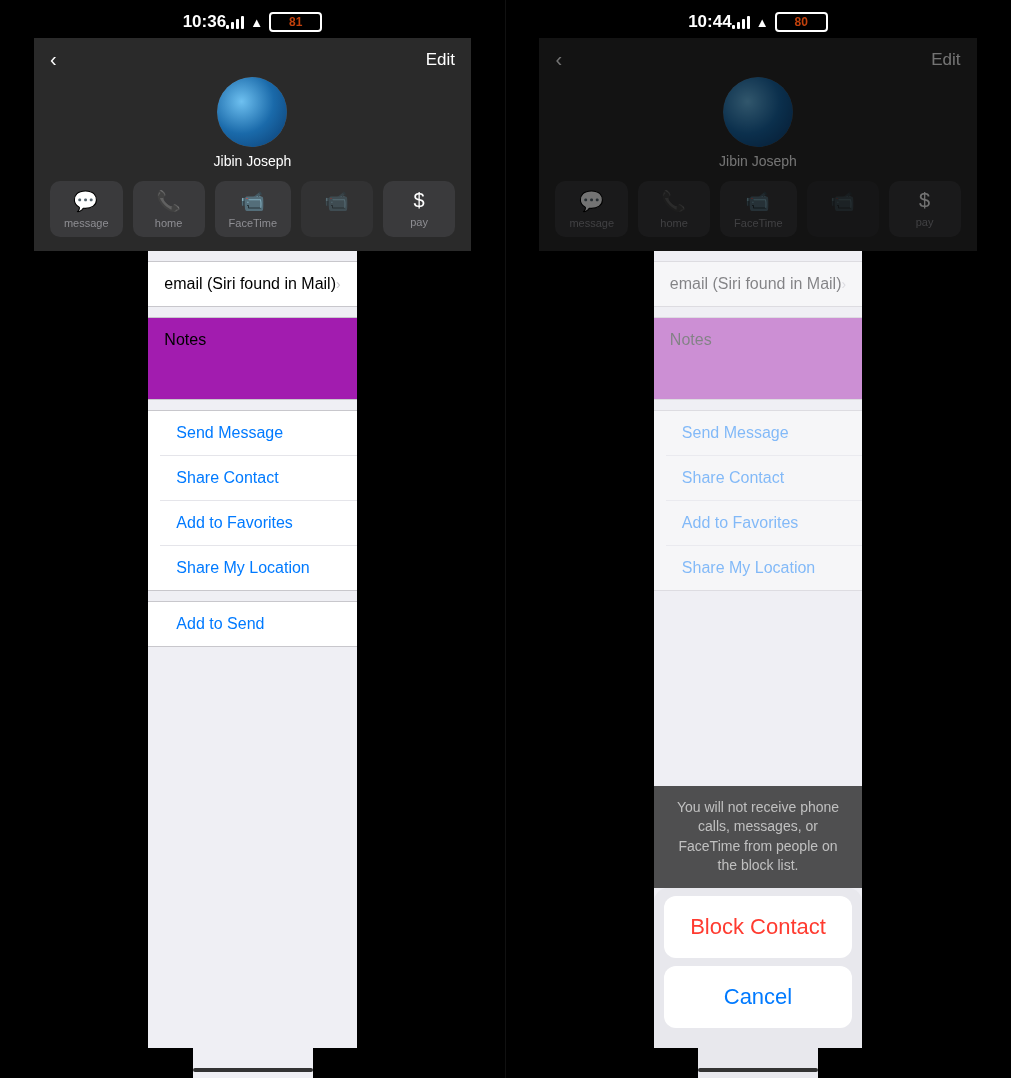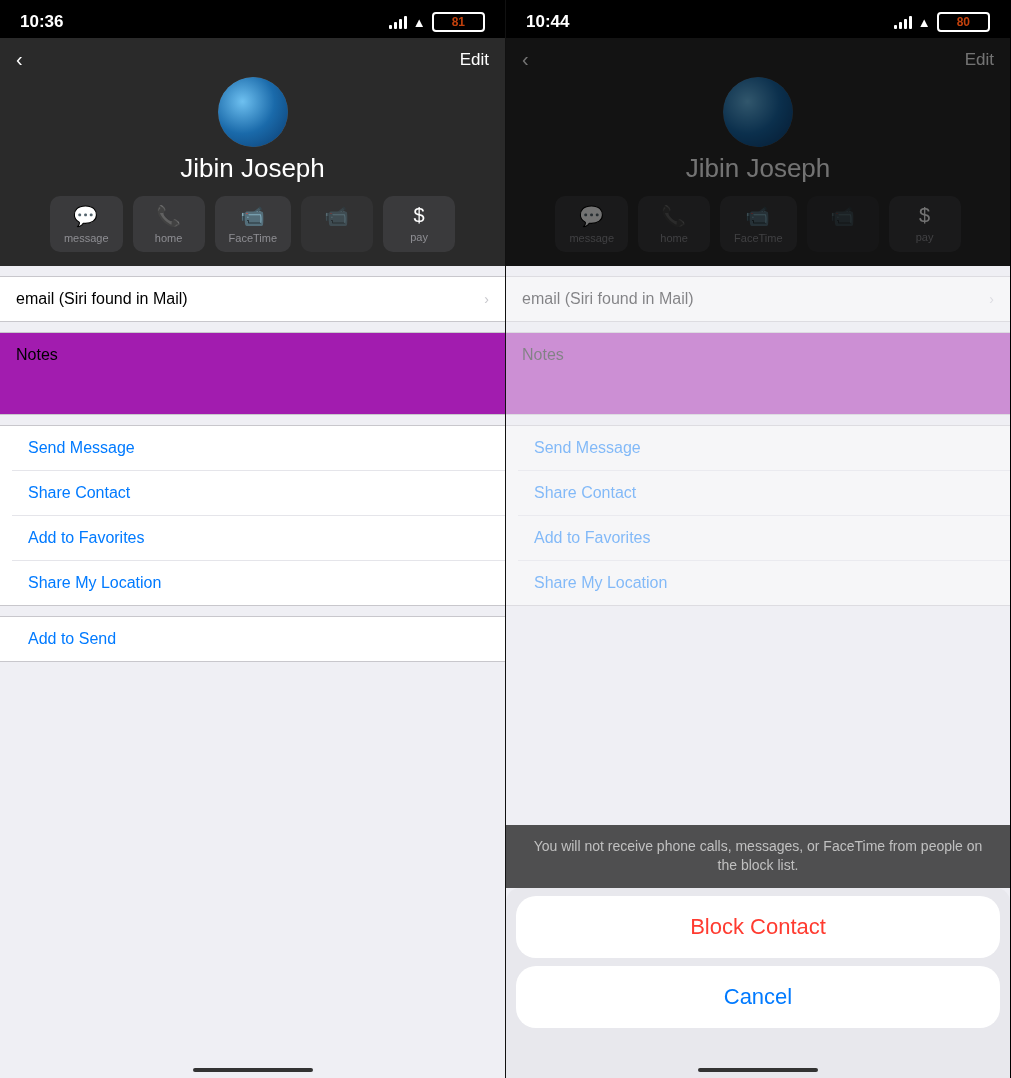--- a/index.html
+++ b/index.html
@@ -14,20 +14,21 @@
 
     
     .phone-panel {
       width: 505px;
       height: 1078px;
       background: #000;
       position: relative;
       overflow: hidden;
       display: flex;
       flex-direction: column;
+      align-items: center;
     }
 
     
     .status-bar {
       display: flex;
       justify-content: space-between;
       align-items: center;
       padding: 12px 20px 6px;
       background: #000;
       color: #fff;
@@ -107,21 +108,21 @@
     .avatar-globe {
       width: 70px;
       height: 70px;
       border-radius: 35px;
       background: radial-gradient(circle at 35% 35%, #6ec0f0, #1a6aaa 50%, #0a3a6e);
       position: relative;
       overflow: hidden;
     }
     .contact-name {
       color: #fff;
-      font-size: 26px;
+      font-size: 14px;
       font-weight: 500;
       text-align: center;
       margin-bottom: 12px;
     }
     .action-buttons {
       display: flex;
       gap: 10px;
       justify-content: center;
     }
     .action-btn {
@@ -249,21 +250,21 @@
       text-align: center;
       line-height: 1.4;
     }
     .dialog-sheet {
       background: #e8e8ed;
       border-radius: 14px 14px 0 0;
       overflow: hidden;
     }
     .dialog-action {
       background: #fff;
-      border-radius: 20px;
+      border-radius: 12px;
       margin: 8px 10px;
       text-align: center;
       padding: 18px;
       font-size: 22px;
       cursor: pointer;
     }
     .dialog-action.red-text {
       color: #ff3b30;
       font-weight: 500;
     }

